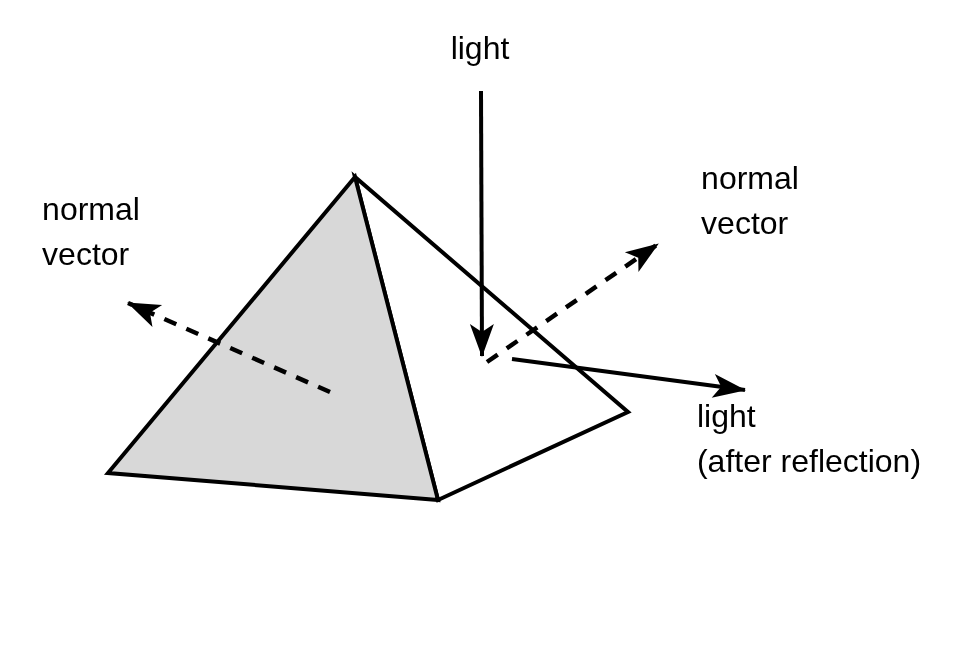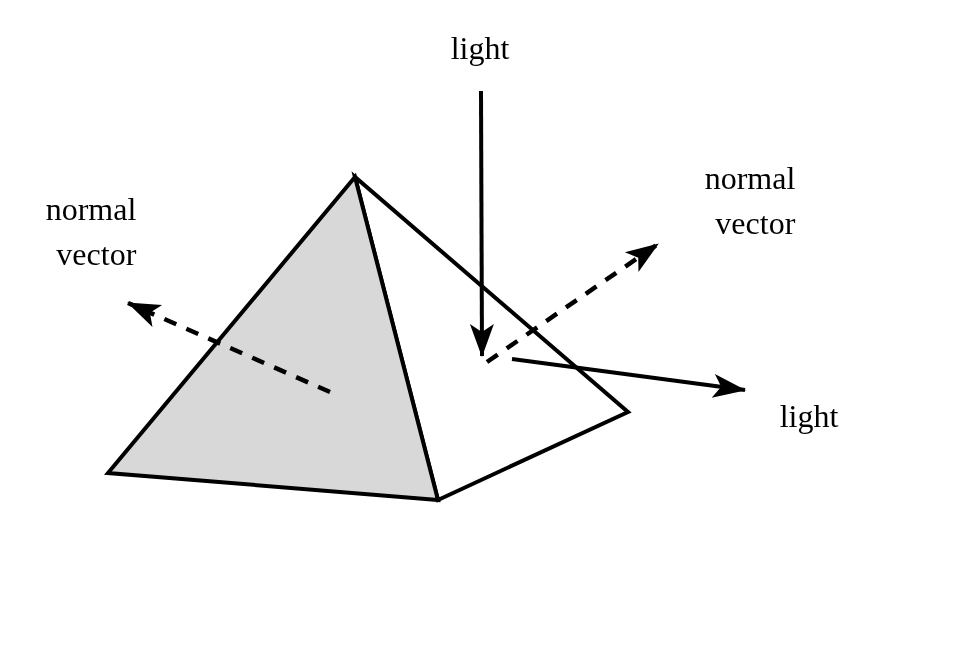--- a/index.html
+++ b/index.html
@@ -34,26 +34,25 @@
     fill: none;
     marker-end: url(#arrowhead);
   }
   .dashed {
     stroke-dasharray: 13 11;
     stroke-width: 4.5;
   }
   .label {
     position: absolute;
     transform: translateX(-50%);
-    text-align: right;
+    text-align: left;
     color: #000000;
     font-size: 32px;
     line-height: 45px;
     white-space: nowrap;
-    font-family: Liberation Serif, serif;
   }
 </style>
 </head>
 <body>
 
 <div class="canvas">
 
   <svg class="diagram-svg" width="963" height="648" viewBox="0 0 963 648" xmlns="http://www.w3.org/2000/svg">
     <defs>
       <marker id="arrowhead" markerUnits="userSpaceOnUse" markerWidth="36" markerHeight="26" refX="33" refY="13" orient="auto">
@@ -83,15 +82,16 @@
     <div>vector</div>
   </div>
 
   <div class="label" style="left:750px; top:156px;">
     <div>normal</div>
     <div>vector</div>
   </div>
 
   <div class="label" style="left:809px; top:394px;">
     <div>light</div>
+    <div>(after reflection)</div>
   </div>
 
 </div>
 
 </body></html>

